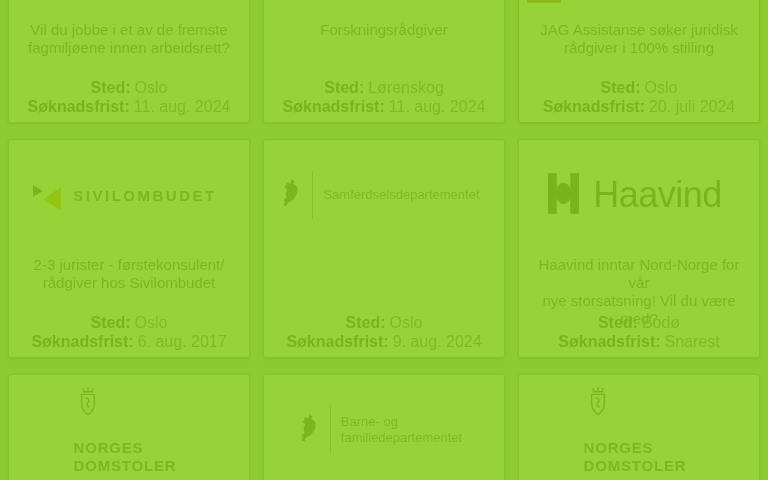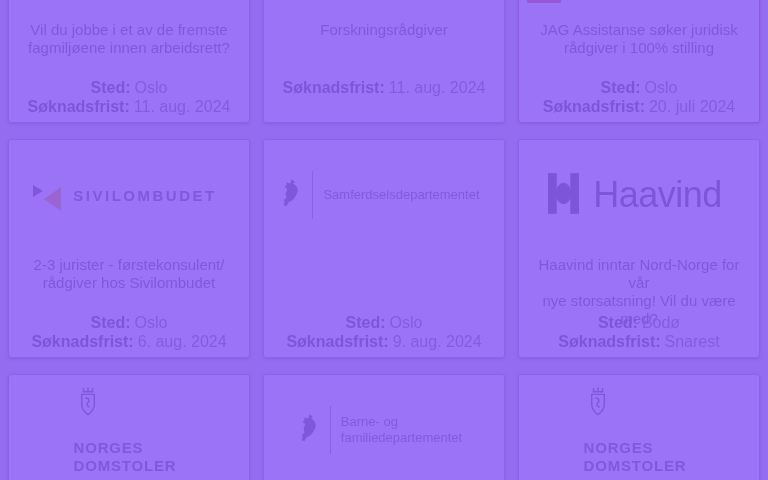--- a/index.html
+++ b/index.html
@@ -1,17 +1,17 @@
 <!DOCTYPE html>
 <html><head>
 <meta charset="utf-8">
 <style>
   html,body{margin:0;padding:0;background:#fff;}
   body{width:768px;height:480px;overflow:hidden;font-family:"Liberation Sans","DejaVu Sans",sans-serif;}
-  .screen{position:relative;width:768px;height:480px;overflow:hidden;background:#8b5cf6;}
+  .screen{position:relative;width:768px;height:480px;overflow:hidden;background:#84cc16;}
   
   .washed{position:absolute;inset:0;opacity:0.14;}
   .board{position:absolute;inset:0;background:#c7ccd0;padding:0 8px;box-sizing:border-box;overflow:hidden;}
   .grid{display:grid;grid-template-columns:repeat(3,1fr);column-gap:13px;row-gap:16px;grid-auto-rows:219px;margin-top:-96px;}
   .card{position:relative;height:219px;background:#ffffff;border:1px solid #8e9296;border-radius:3px;
         box-shadow:0 1px 3px rgba(40,40,40,0.55);box-sizing:border-box;}
   .card.jag{border-color:#c8483c;}
   .logo-area{position:absolute;top:0;left:0;right:8px;height:110px;display:flex;align-items:center;justify-content:center;}
   .title{position:absolute;top:116px;left:10px;right:10px;margin:0;font-size:15px;line-height:18px;
          font-weight:400;color:#3f3f3f;text-align:center;}
@@ -53,20 +53,21 @@
             <h3 class="title"><span>Vil du jobbe i et av de fremste</span><br><span>fagmiljøene innen arbeidsrett?</span></h3>
             <div class="meta">
               <div class="meta-line"><span class="lbl">Sted:</span><span class="val">Oslo</span></div>
               <div class="meta-line"><span class="lbl">Søknadsfrist:</span><span class="val">11. aug. 2024</span></div>
             </div>
           </article>
           <article class="card">
             <div class="logo-area"></div>
             <h3 class="title"><span>Forskningsrådgiver</span></h3>
             <div class="meta">
+              <div class="meta-line"><span class="lbl">Sted:</span><span class="val">Lørenskog</span></div>
               <div class="meta-line"><span class="lbl">Søknadsfrist:</span><span class="val">11. aug. 2024</span></div>
             </div>
           </article>
           <article class="card jag">
             <div class="logo-area"></div>
             <div class="jag-frag"></div>
             <h3 class="title"><span>JAG Assistanse søker juridisk</span><br><span>rådgiver i 100% stilling</span></h3>
             <div class="meta">
               <div class="meta-line"><span class="lbl">Sted:</span><span class="val">Oslo</span></div>
               <div class="meta-line"><span class="lbl">Søknadsfrist:</span><span class="val">20. juli 2024</span></div>
@@ -76,21 +77,21 @@
             <div class="logo-area">
               <div class="logo-siv">
                 <span class="tri tri-dark"></span>
                 <span class="tri tri-orange"></span>
                 <span class="siv-text">SIVILOMBUDET</span>
               </div>
             </div>
             <h3 class="title"><span>2-3 jurister - førstekonsulent/</span><br><span>rådgiver hos Sivilombudet</span></h3>
             <div class="meta">
               <div class="meta-line"><span class="lbl">Sted:</span><span class="val">Oslo</span></div>
-              <div class="meta-line"><span class="lbl">Søknadsfrist:</span><span class="val">6. aug. 2024</span></div>
+              <div class="meta-line"><span class="lbl">Søknadsfrist:</span><span class="val">6. aug. 2017</span></div>
             </div>
           </article>
           <article class="card">
             <div class="logo-area">
               <div class="logo-govt">
                 <span><svg viewBox="0 0 24 34" width="22" height="31">
                     <path d="M13 1c1 2 3 2 3 4l-2 1 3 2c2 2 3 5 2 8-1 3-3 6-5 8l-5 3-2 4-3-1 1-4-1-2 3-2-1-5 2-5-3-2 2-2 0-3 4 1 2-5z" fill="#3c3c3c"></path>
                   </svg></span>
                 <span class="govt-divider"></span>
                 <div class="govt-text"><span>Samferdselsdepartementet</span></div>

